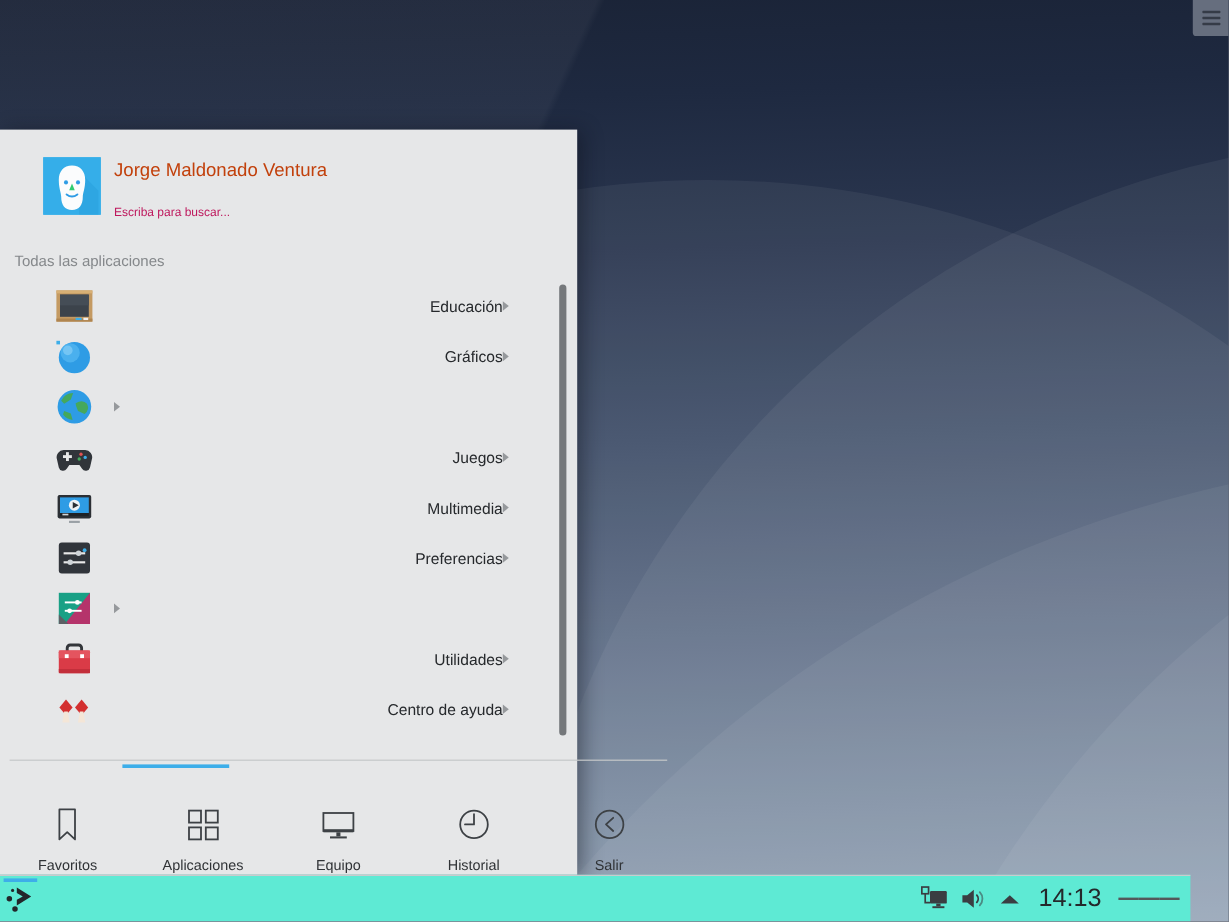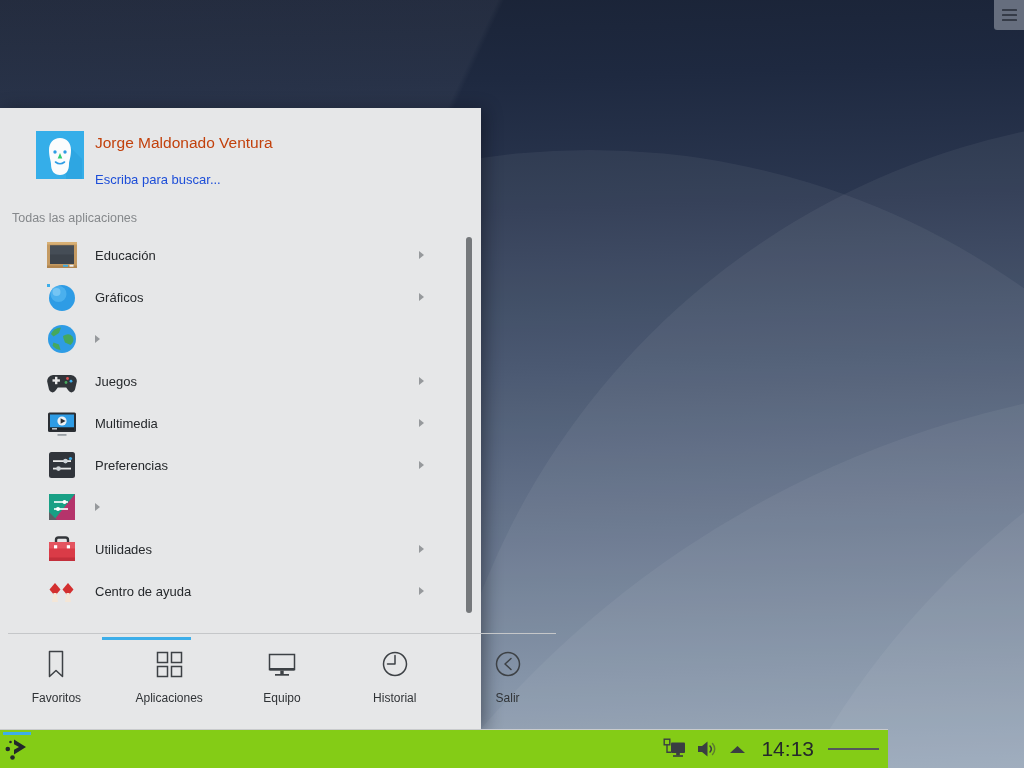--- a/index.html
+++ b/index.html
@@ -21,43 +21,43 @@
     background:#666e7e;border-radius:0 0 0 3px;display:flex;align-items:center;justify-content:center;padding:0;}
   .hamb{display:block;}
   .hamb i{display:block;width:15px;height:2.6px;background:#353b47;margin:2.6px 0;border-radius:0.5px;}
 
   
   .launcher{position:absolute;left:0;top:108px;width:481px;height:621px;background:#e6e7e8;
     box-shadow:4px 2px 16px rgba(10,14,22,0.45);}
   .avatar{position:absolute;left:36px;top:23px;width:48px;height:48px;background:#35aee9;cursor:pointer;}
   .avatar svg{display:block;}
   .user-name{position:absolute;left:95px;top:26px;font-size:15.5px;color:#c2410c;}
-  .search-line{position:absolute;left:95px;top:64px;font-size:13px;color:#1d4ed8;cursor:text;width:330px;}
+  .search-line{position:absolute;left:95px;top:64px;font-size:10px;color:#be185d;cursor:text;width:330px;}
   .section-label{position:absolute;left:12px;top:103px;font-size:12.5px;color:#85888b;}
 
   .app-list{position:absolute;left:0;top:126px;width:462px;height:399px;overflow:hidden;}
-  .app-row{height:42px;display:flex;align-items:center;cursor:pointer;}
+  .app-row{height:42px;display:flex;align-items:center;cursor:pointer;text-align:right;}
   .app-icon{width:32px;height:32px;margin-left:46px;margin-right:17px;flex:0 0 auto;display:flex;align-items:center;justify-content:center;}
   .app-icon svg{display:block;}
   .app-label{flex:1;font-size:13px;color:#26292c;}
   .sub-arrow{width:0;height:0;border-left:5px solid #96999c;border-top:4px solid transparent;
     border-bottom:4px solid transparent;margin-right:38px;}
 
   .scrollbar{position:absolute;left:466px;top:129px;width:6px;height:376px;border-radius:3px;background:#75787b;cursor:grab;}
 
   
-  .tabbar{position:absolute;left:0;bottom:0;width:564px;height:96px;display:flex;}
+  .tabbar{position:absolute;left:0;bottom:0;width:564px;height:96px;display:flex;align-items:flex-end;}
   .tab-sep{position:absolute;left:8px;right:8px;top:0;height:1px;background:#c5c7c9;}
   .active-underline{position:absolute;left:102px;top:529px;width:89px;height:3px;background:#3daee9;z-index:3;}
   .tab{flex:1;display:flex;flex-direction:column;align-items:center;padding-top:15px;cursor:pointer;background:transparent;border:none;}
   .tab svg{display:block;}
   .tab-label{margin-top:11px;font-size:12px;color:#303336;}
 
   
-  .taskbar{position:absolute;left:0;bottom:0;width:888px;height:39px;background:#84cc16;
+  .taskbar{position:absolute;left:0;bottom:0;width:992px;height:39px;background:#5eead4;
     border-top:1px solid #c9cbcd;box-sizing:border-box;display:flex;align-items:center;z-index:5;}
   .kicker{position:relative;width:38px;height:100%;background:transparent;border:none;cursor:pointer;padding:0;}
   .kicker-indicator{position:absolute;left:3px;top:2px;width:28px;height:3px;background:#3daee9;}
   .kicker svg{position:absolute;left:4px;top:8px;}
   .tray{margin-left:auto;display:flex;align-items:center;gap:10px;padding-right:9px;}
   .tray .ticon{display:flex;align-items:center;justify-content:center;cursor:pointer;}
   .clock{font-size:21px;color:#24282b;margin:0 4px;cursor:default;}
   .panel-ham i{display:block;width:17px;height:2.4px;background:#54585b;margin:2.8px 0;}
 </style>
 </head>

